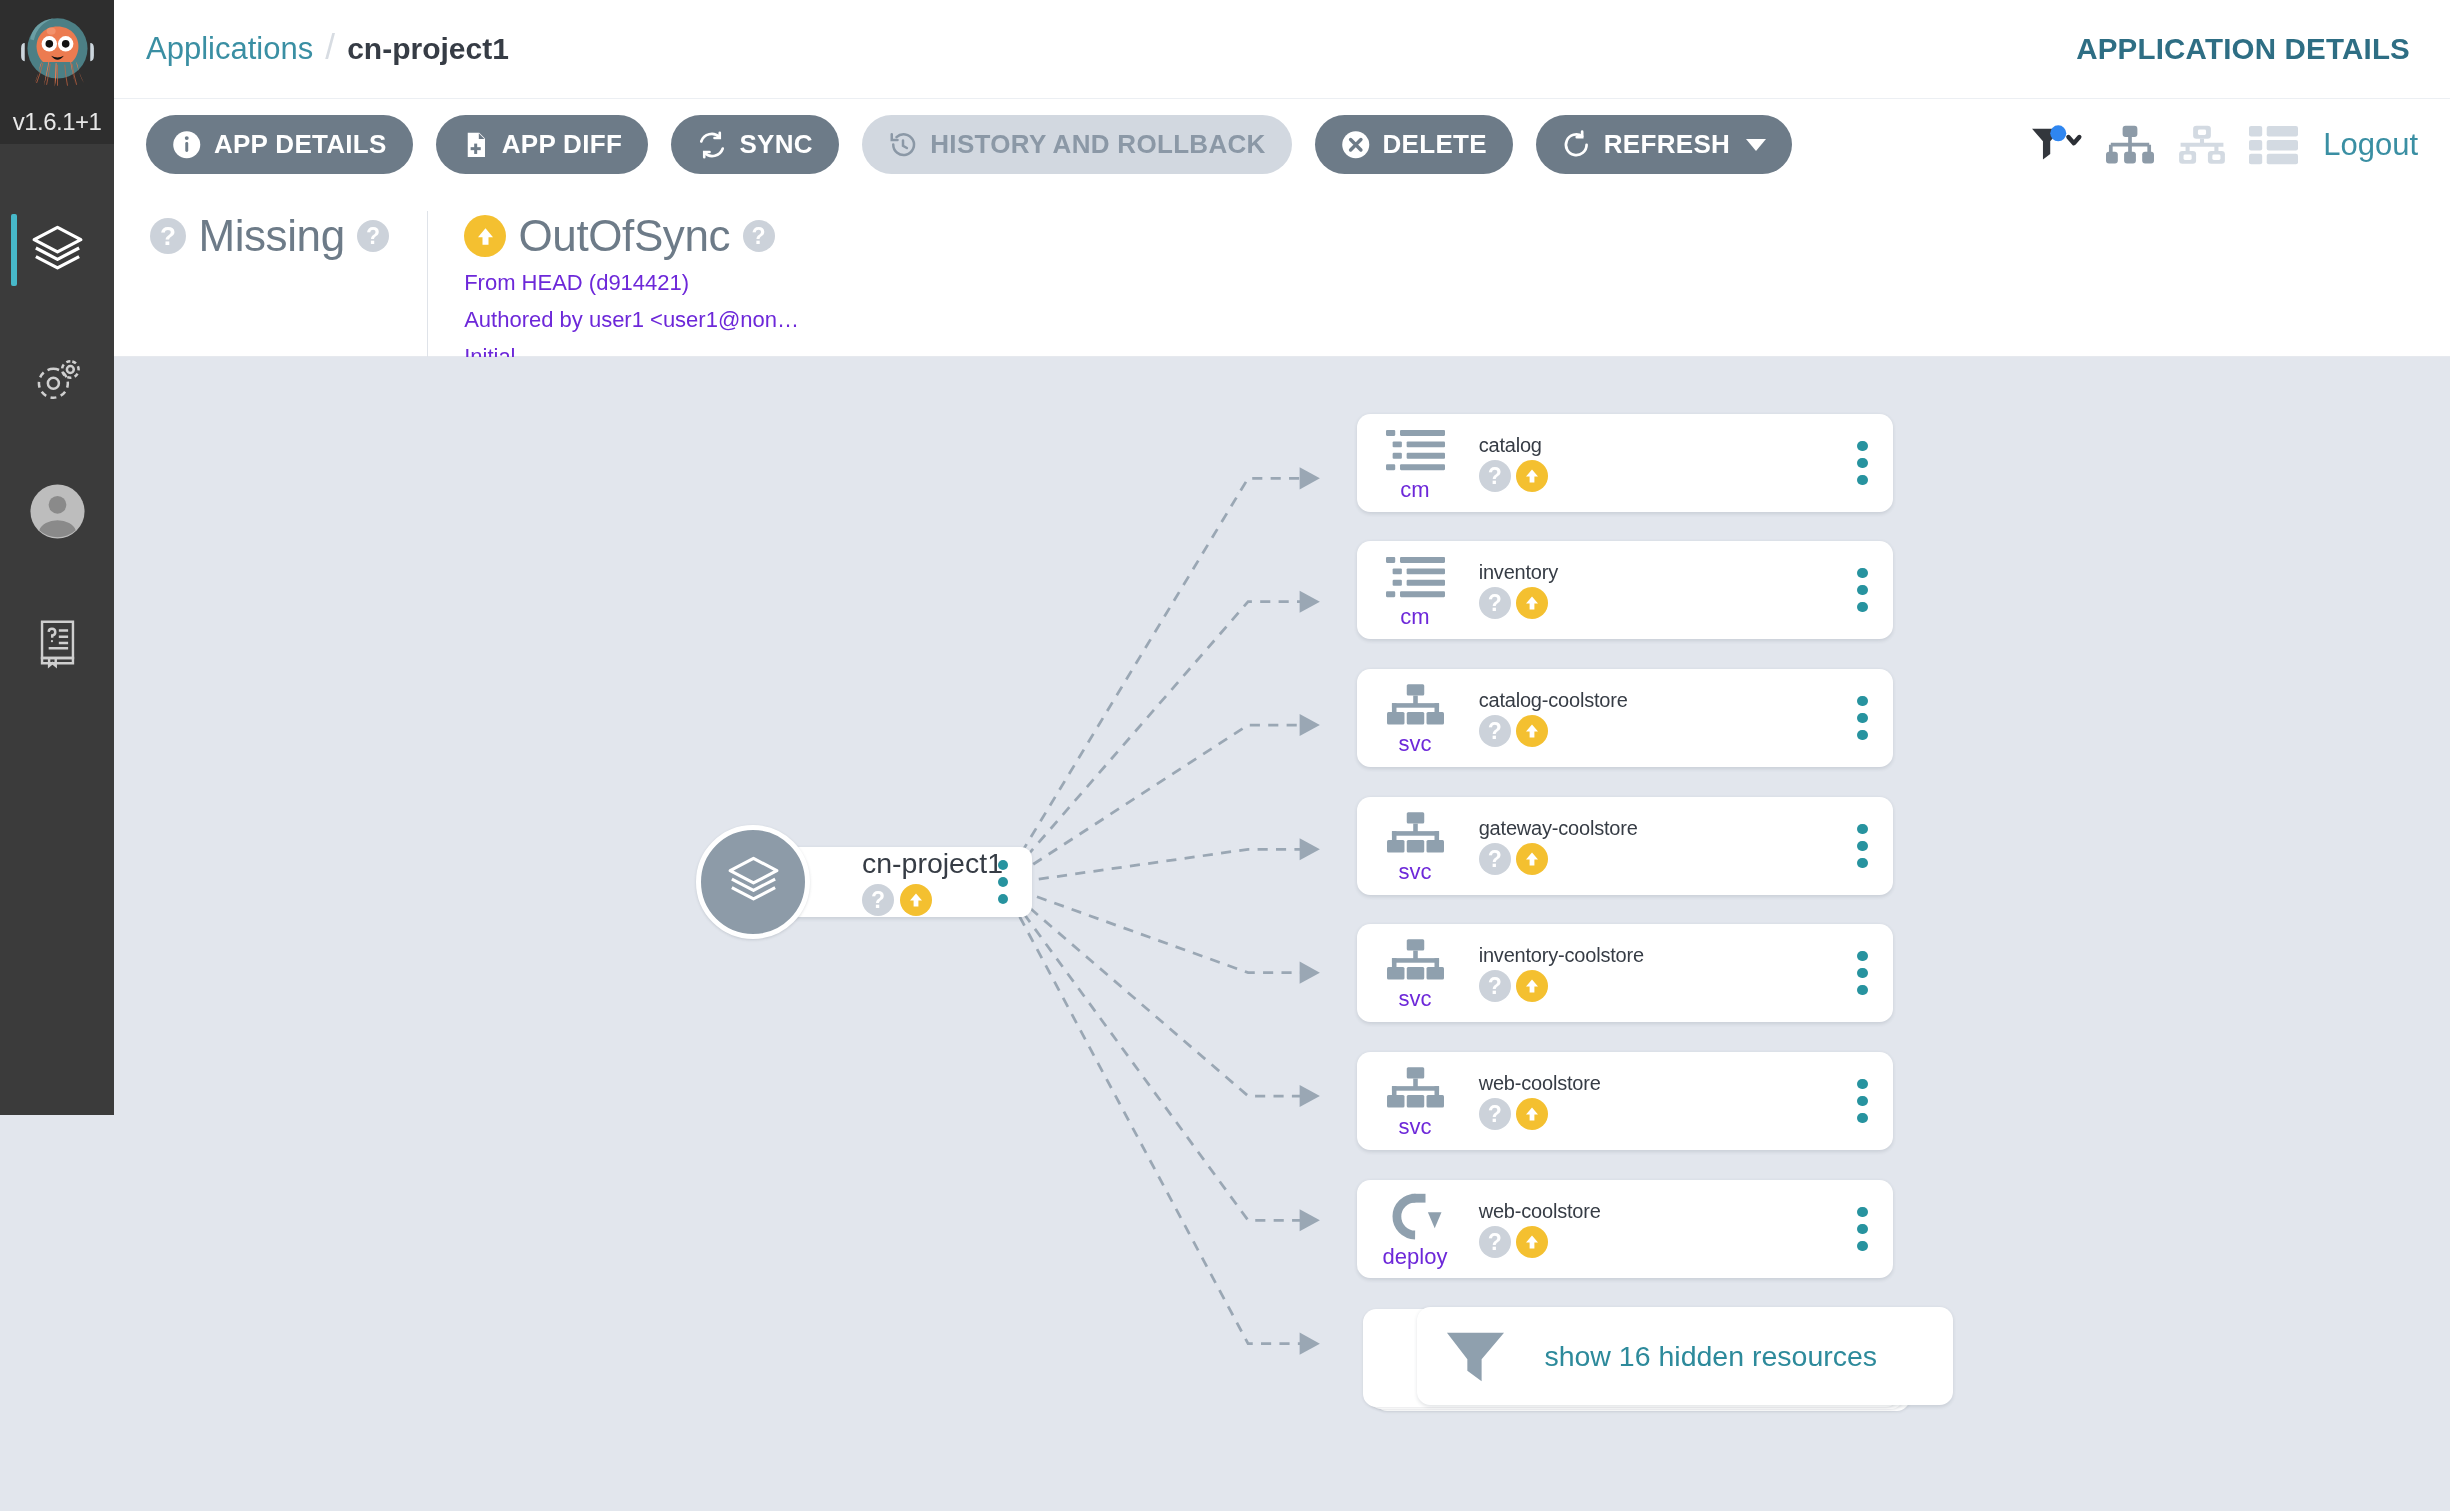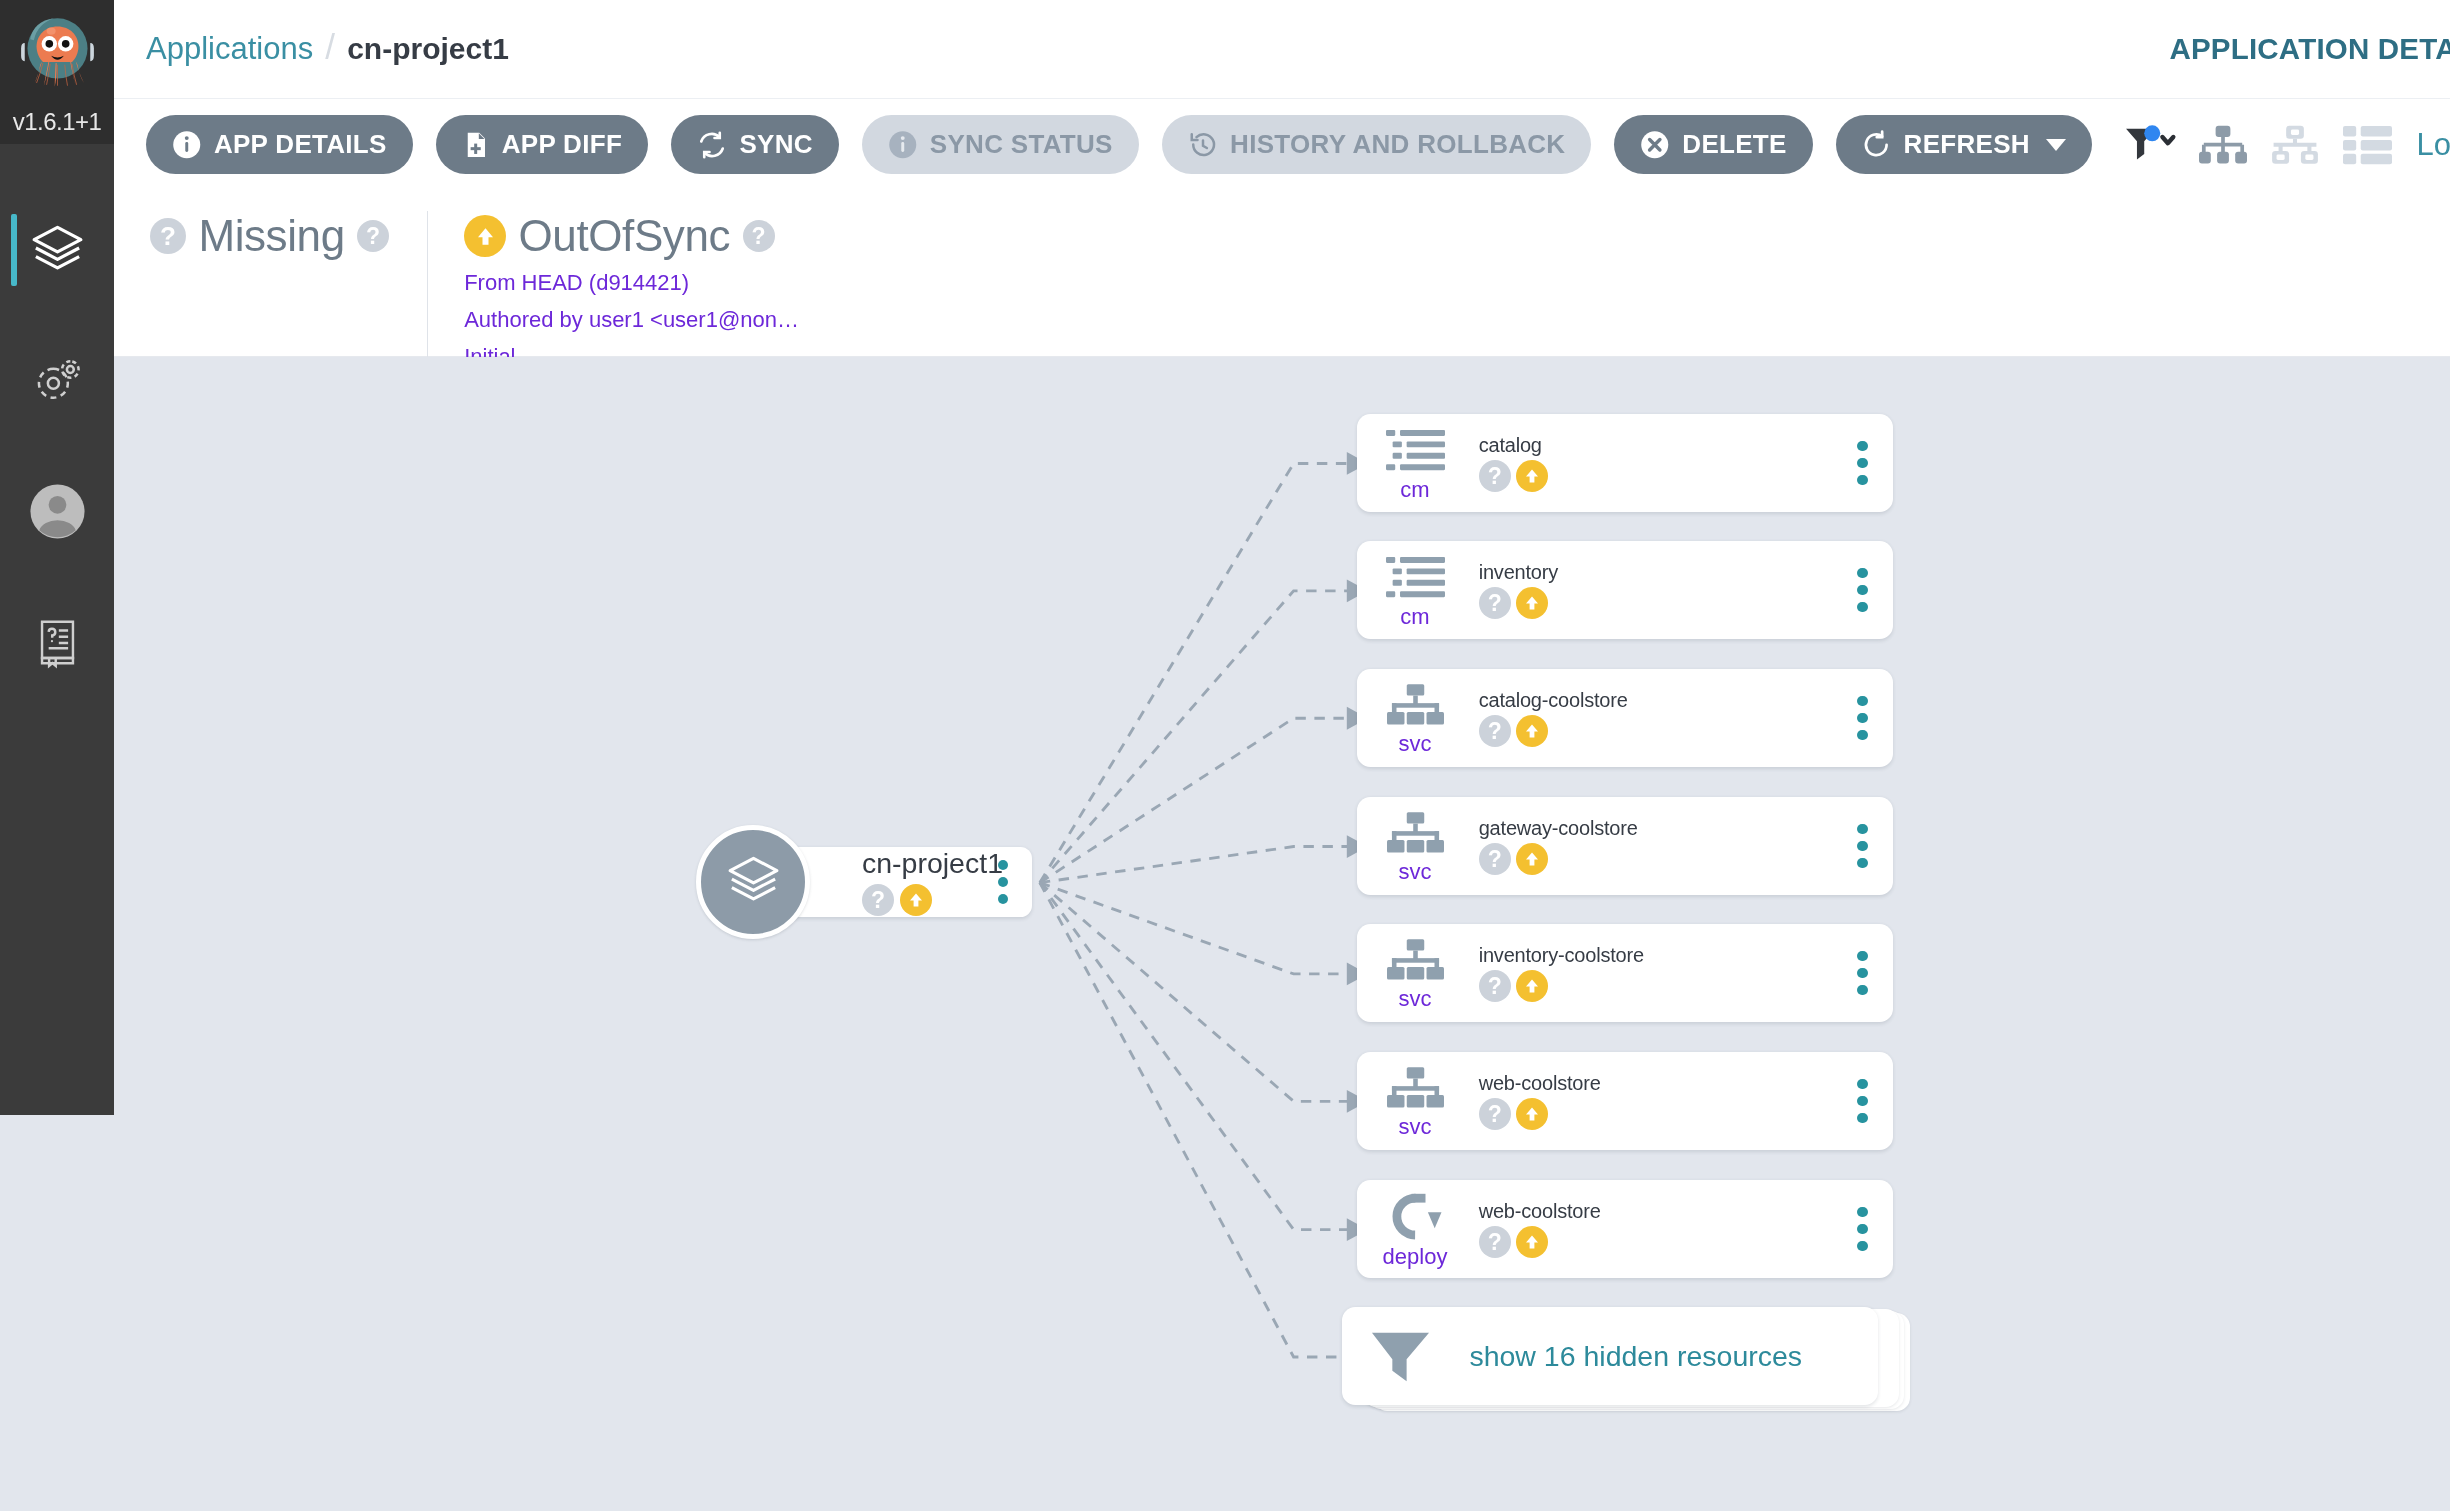--- a/index.html
+++ b/index.html
@@ -209,21 +209,21 @@
     display: flex; flex-direction: column;
     align-items: center; justify-content: center; gap: 6.7px; width: 28.5px;
     cursor: pointer;
   }
   .root-kebab i {
     display: block; width: 10.5px; height: 10.5px; border-radius: 50%;
     background: #27939f;
   }
 
   
-  .node-hidden { width: 536px; height: 98px; left: 1228px; }
+  .node-hidden { width: 536px; height: 98px; left: 1303px; }
   .stack-layer {
     position: absolute; background: #fff; border-radius: 13.3px;
     box-shadow: 0 1px 2.9px rgba(60,70,85,0.13);
   }
   .hidden-label {
     color: #2d8a9b; font-size: 28.5px; cursor: pointer; padding-left: 5.7px;
   }
 </style>
 </head>
 <body>
@@ -352,30 +352,20 @@
           <svg width="30" height="30" viewBox="0 0 24 24" fill="none" stroke="#fff" stroke-width="2.1" stroke-linecap="round">
             <path d="M3.4 9.2 a8.8 8.8 0 0 1 14.6 -3.4"></path>
             <path d="M18.2 2.2 v4.2 h-4.2"></path>
             <path d="M20.6 14.8 a8.8 8.8 0 0 1 -14.6 3.4"></path>
             <path d="M5.8 21.8 v-4.2 h4.2"></path>
           </svg>
         </span>
         <span>SYNC</span>
       </button>
 
-      <button class="btn disabled">
-        <span class="bicon">
-          <svg width="29.5" height="29.5" viewBox="0 0 24 24">
-              <circle cx="12" cy="12" r="11" fill="#a7b2bf"></circle>
-              <rect x="10.8" y="9.8" width="2.4" height="8" rx="1.1" fill="#e6eaef"></rect>
-              <circle cx="12" cy="6.6" r="1.6" fill="#e6eaef"></circle>
-            </svg>
-        </span>
-        <span>SYNC STATUS</span>
-      </button>
 
       <button class="btn disabled">
         <span class="bicon">
           <svg width="30" height="30" viewBox="0 0 24 24" fill="none" stroke="#8b98a6" stroke-width="2" stroke-linecap="round">
             <path d="M4.2 11.6 a8.3 8.3 0 1 0 2.6 -5.9"></path>
             <path d="M3 3.4 v4.6 h4.6"></path>
             <path d="M12 8.4 v4.2 l3.1 1.8"></path>
           </svg>
         </span>
         <span>HISTORY AND ROLLBACK</span>

